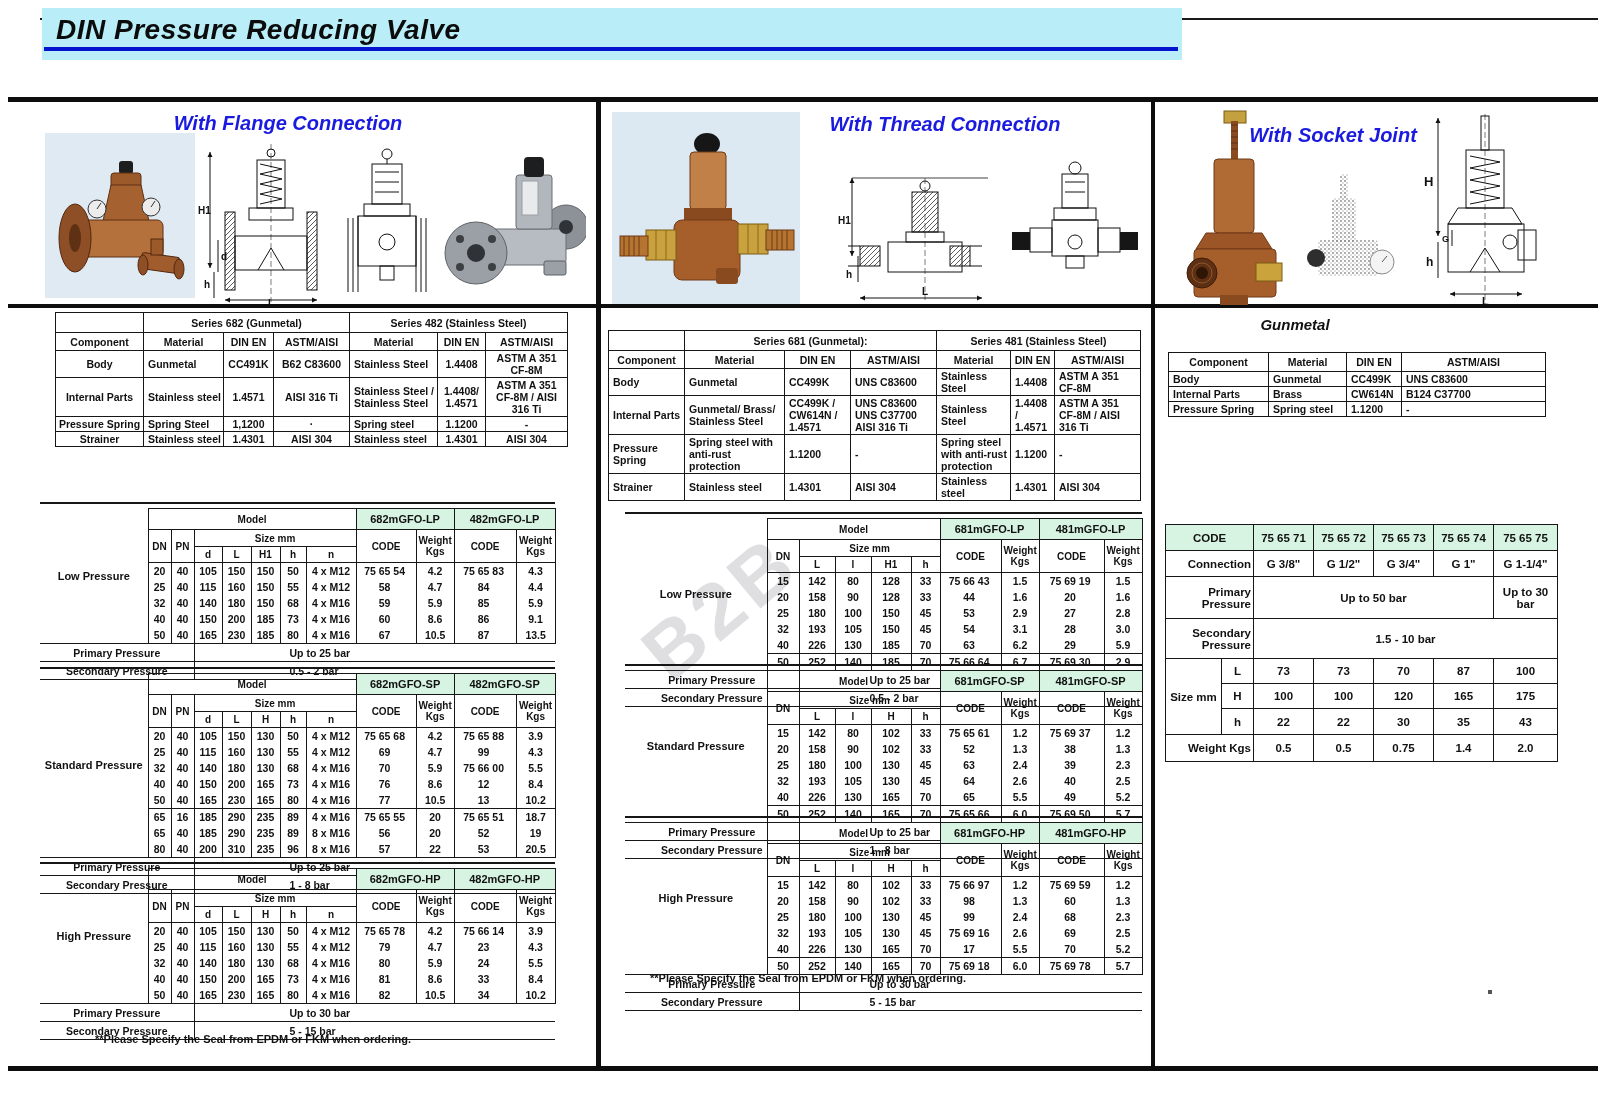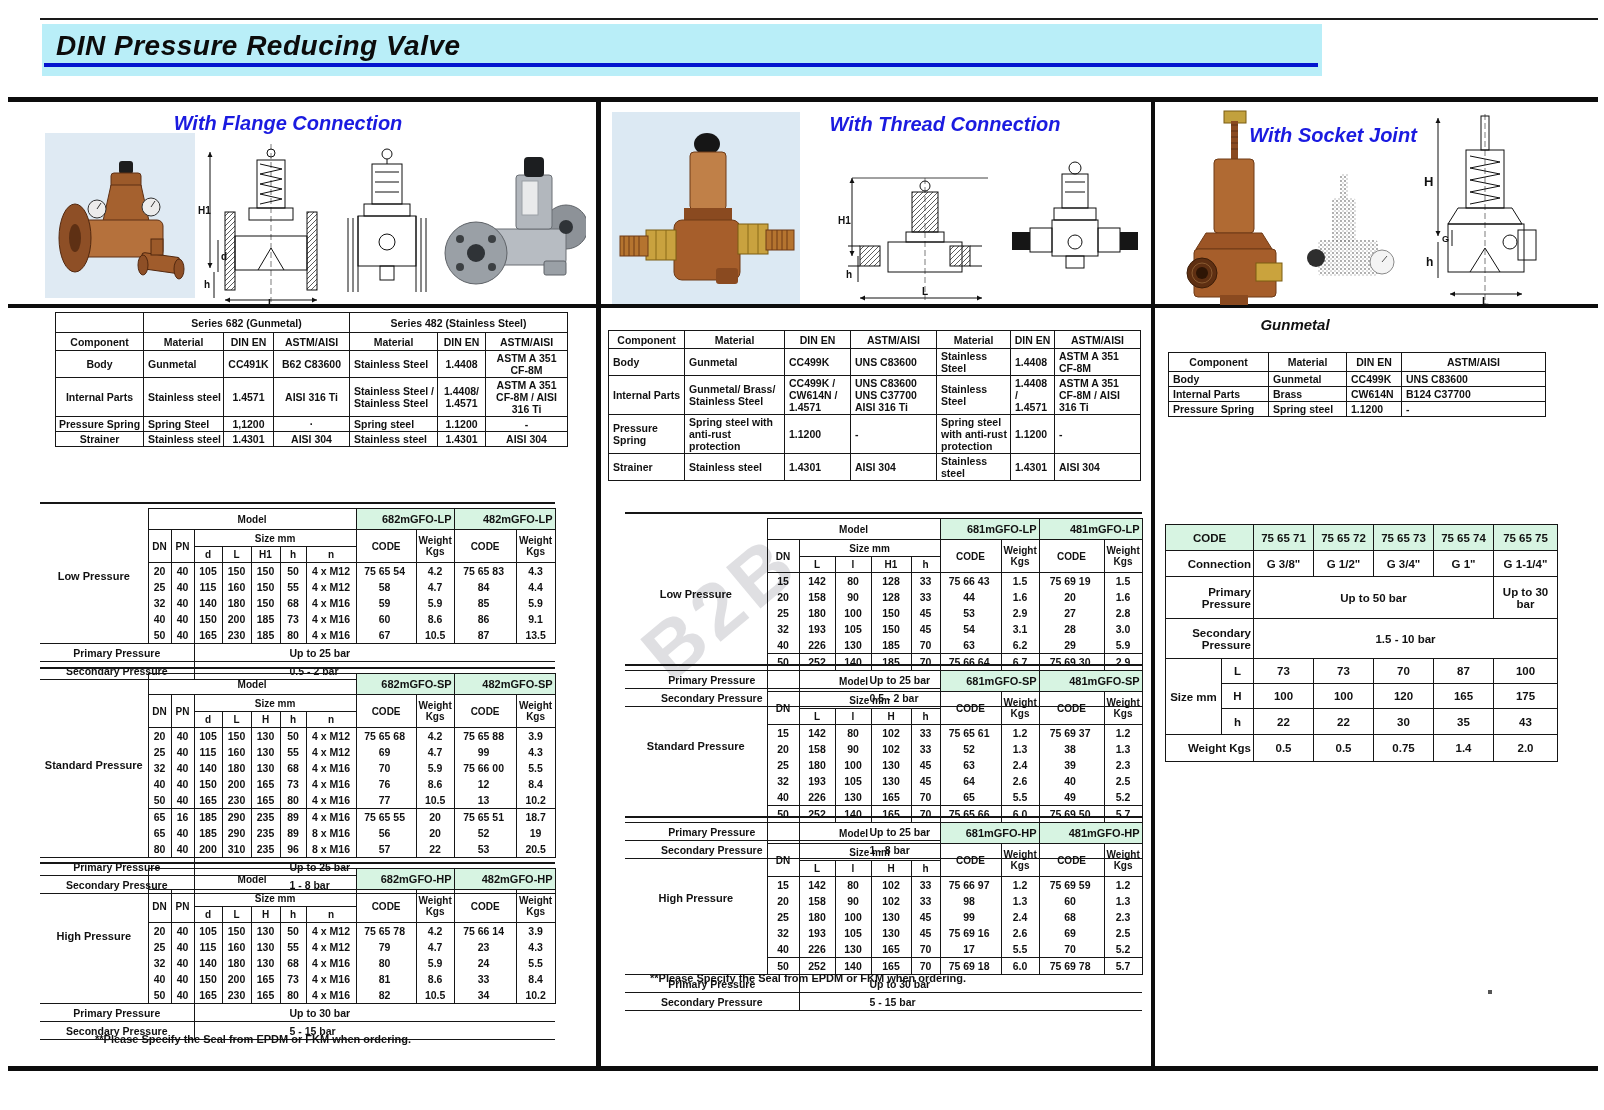--- a/index.html
+++ b/index.html
@@ -2,21 +2,21 @@
 <html><head>
 <meta charset="utf-8">
 <style>
   html,body{margin:0;padding:0;background:#e8e8e8;}
   #page{position:relative;width:1604px;height:1110px;background:#ffffff;overflow:hidden;
         font-family:"Liberation Sans","DejaVu Sans",sans-serif;color:#111;}
   
   .thinline{position:absolute;background:#1a1a1a;}
   .thick{position:absolute;background:#0d0d0d;}
   
-  .titlebar{position:absolute;left:42px;top:24px;width:1280px;height:52px;background:#b9eef8;}
+  .titlebar{position:absolute;left:42px;top:8px;width:1140px;height:52px;background:#b9eef8;}
   .titlebar .blue-rule{position:absolute;left:2px;right:4px;bottom:9px;height:4px;background:#0515cf;}
   .titlebar h1{margin:0;padding:6px 0 0 14px;font-size:28px;font-style:italic;font-weight:bold;
                letter-spacing:.5px;color:#0c0c0c;}
   
   .sec-title{position:absolute;font-size:20px;font-weight:bold;font-style:italic;color:#1b1be0;}
   
   table{border-collapse:collapse;table-layout:fixed;}
   td,th{border:1px solid #161616;font-size:10.5px;padding:1px 2px;overflow:hidden;}
   th{font-weight:bold;text-align:center;}
   
@@ -24,21 +24,21 @@
   .ctable .lt{text-align:left;padding-left:4px;}
   .ctable .ct{text-align:center;}
   
   .pblock{position:absolute;}
   .block-rule{height:2px;background:#161616;margin-bottom:4px;}
   .ptable{width:100%;}
   .ptable td{font-weight:bold;}
   .ptable .plabel{border-left:none;border-top:none;border-bottom:none;background:transparent;
                   font-weight:bold;text-align:center;font-size:11px;vertical-align:middle;}
   .ptable th{font-size:10px;}
-  .ptable .model-name{background:#d7f4e2;font-size:11px;text-align:right;}
+  .ptable .model-name{background:#d7f4e2;font-size:11px;}
   .ptable tr.data-row td{border-top:none;border-bottom:none;text-align:center;height:14px;}
   .ptable tr.brk td{border-top:1px solid #161616;}
   .ptable td.code{text-align:right;padding-right:5px;}
   .ptable tr.pfoot td{border-left:none;border-right:none;border-top:1.5px solid #161616;
                       border-bottom:1.5px solid #161616;font-size:10.5px;height:15px;}
   .ptable tr.pfoot td.pfl{border-right:1px solid #161616;text-align:center;}
   .ptable tr.pfoot td.pfv{text-align:left;padding-left:95px;}
   .pt-thread tr.pfoot td.pfv{padding-left:70px;}
   
   .codetable td,.codetable th{font-size:11.5px;font-weight:bold;}
@@ -755,20 +755,25 @@
     <colgroup>
         <col style="width:76px">
         <col style="width:100px">
         <col style="width:66px">
         <col style="width:86px">
         <col style="width:74px">
         <col style="width:44px">
         <col style="width:86px">
       </colgroup>
     <tbody>
+        <tr style="height:20px">
+      <th></th>
+      <th colspan="3">Series 681 (Gunmetal):</th>
+      <th colspan="3">Series 481 (Stainless Steel)</th>
+    </tr>
     <tr style="height:18px">
       <th>Component</th>
       <th>Material</th>
       <th>DIN EN</th>
       <th>ASTM/AISI</th>
       <th>Material</th>
       <th>DIN EN</th>
       <th>ASTM/AISI</th>
     </tr>
     <tr class="data-row">

